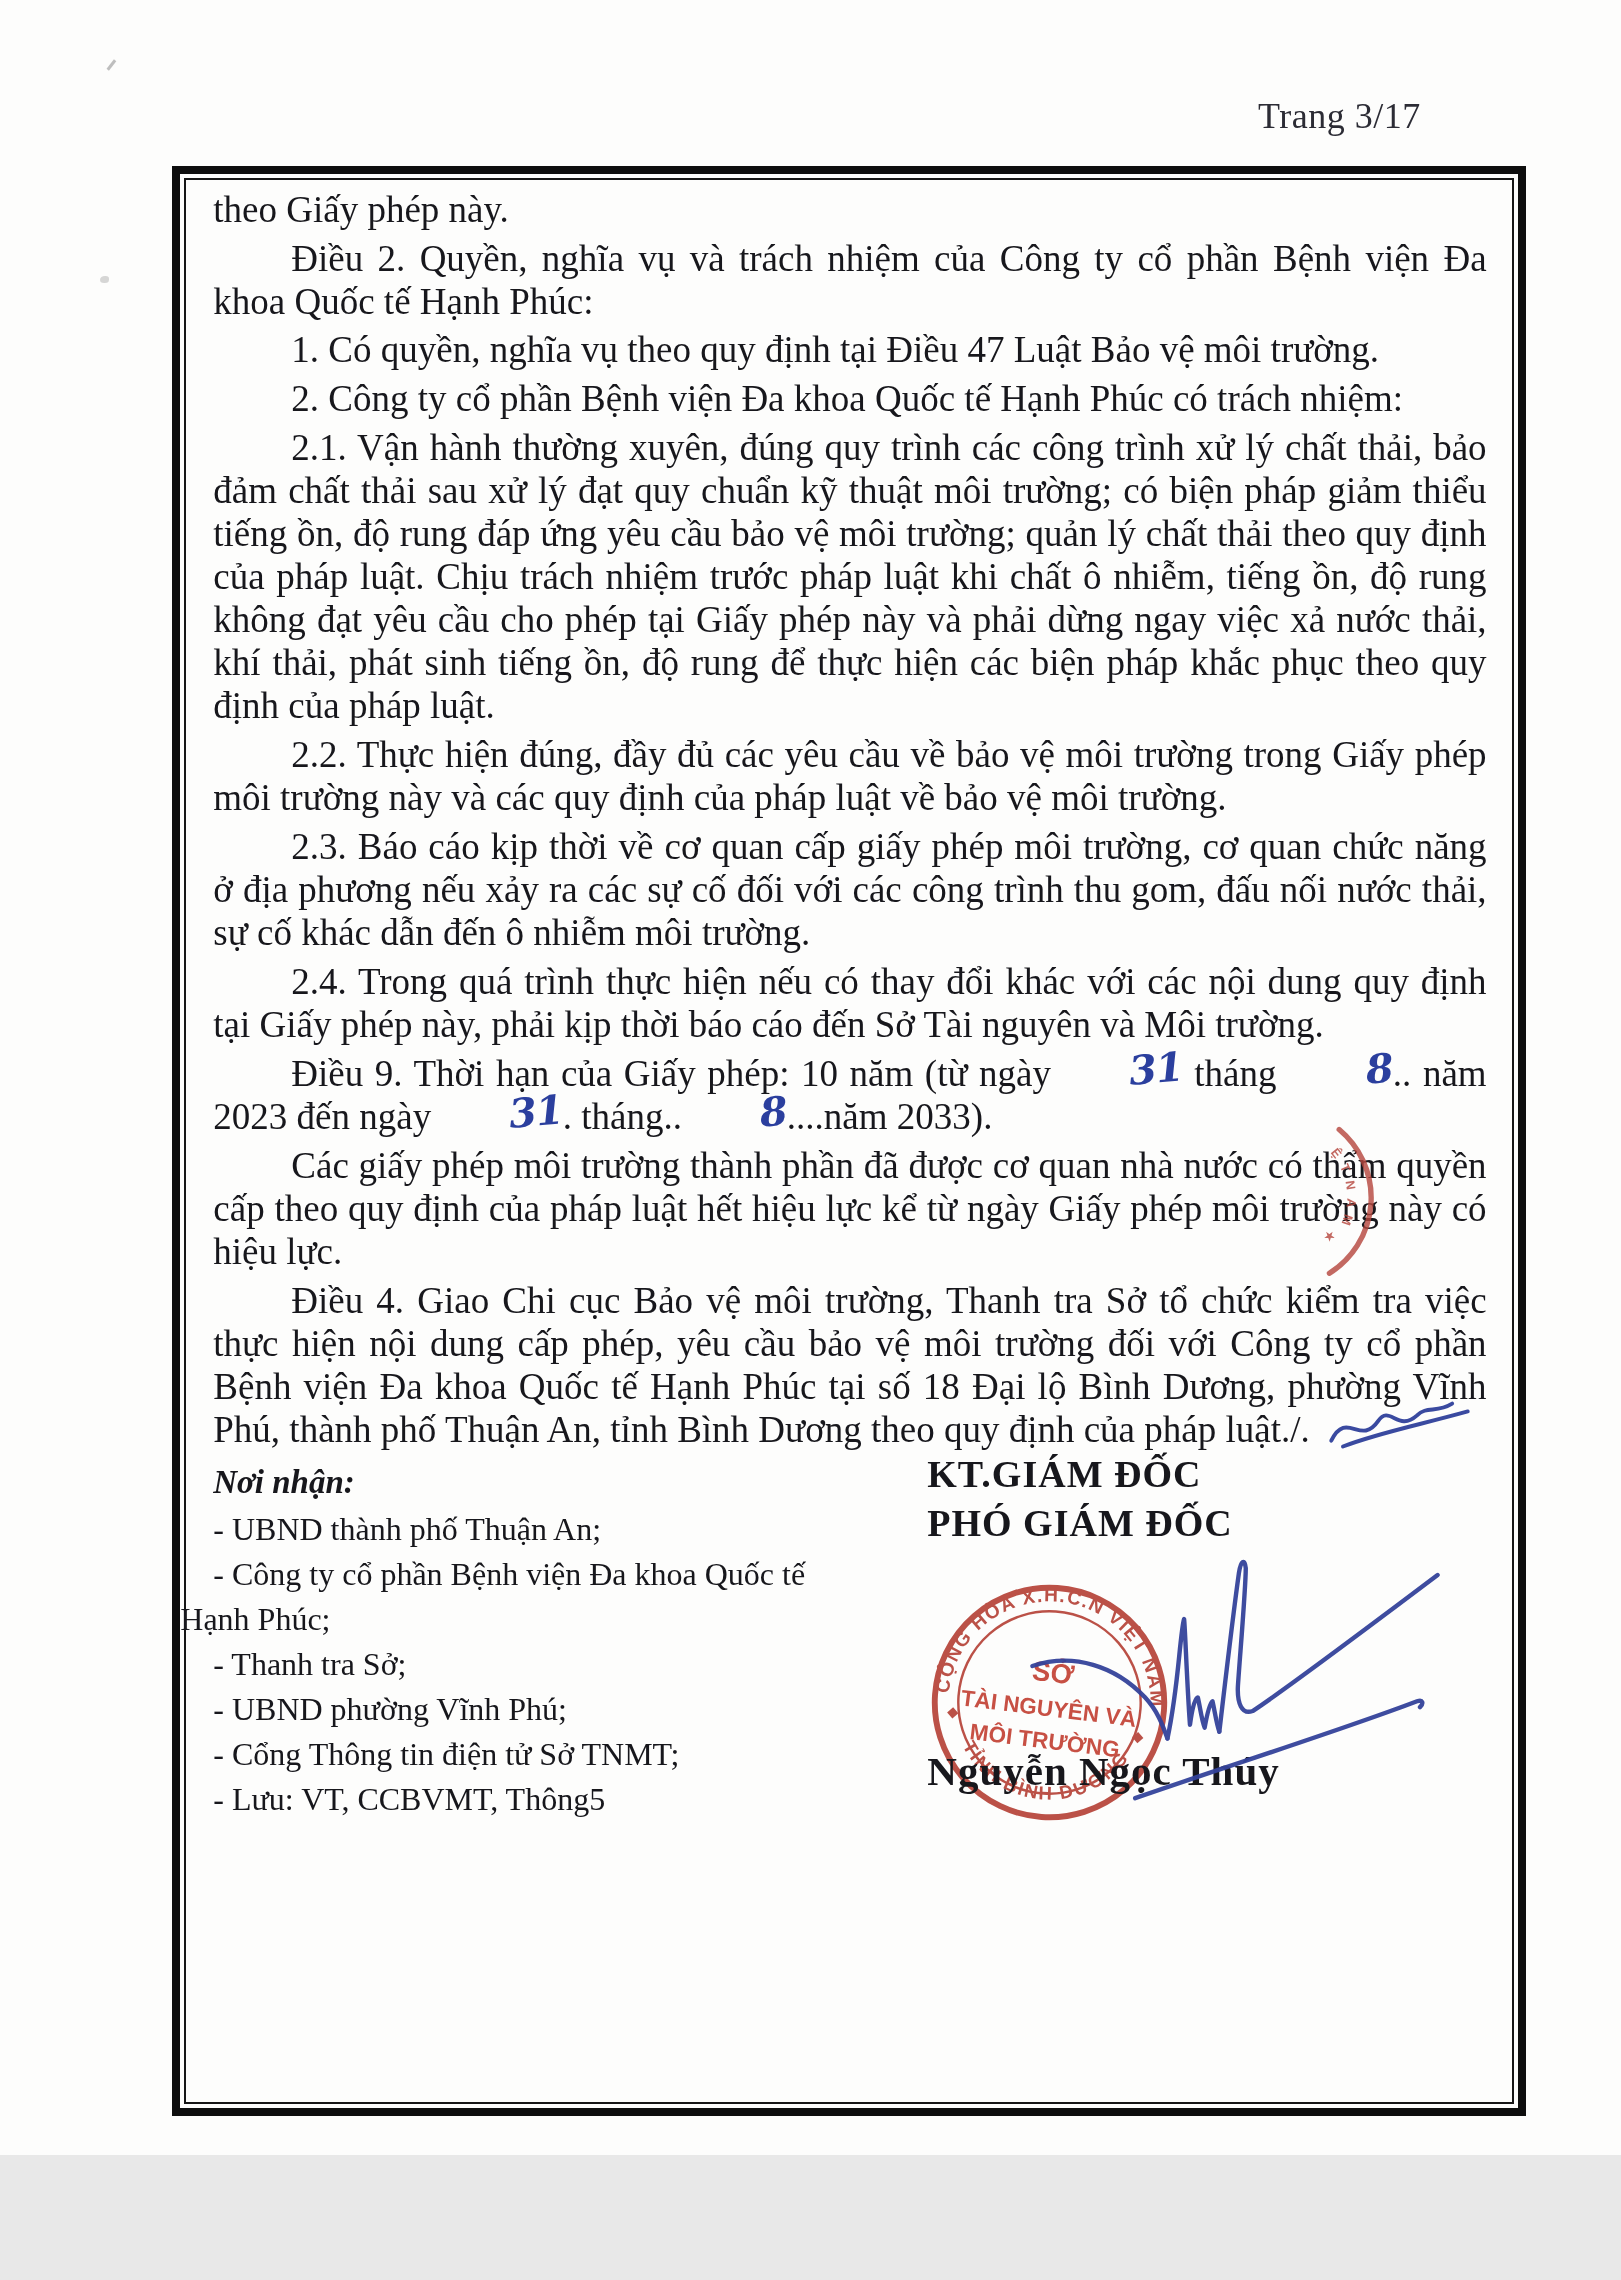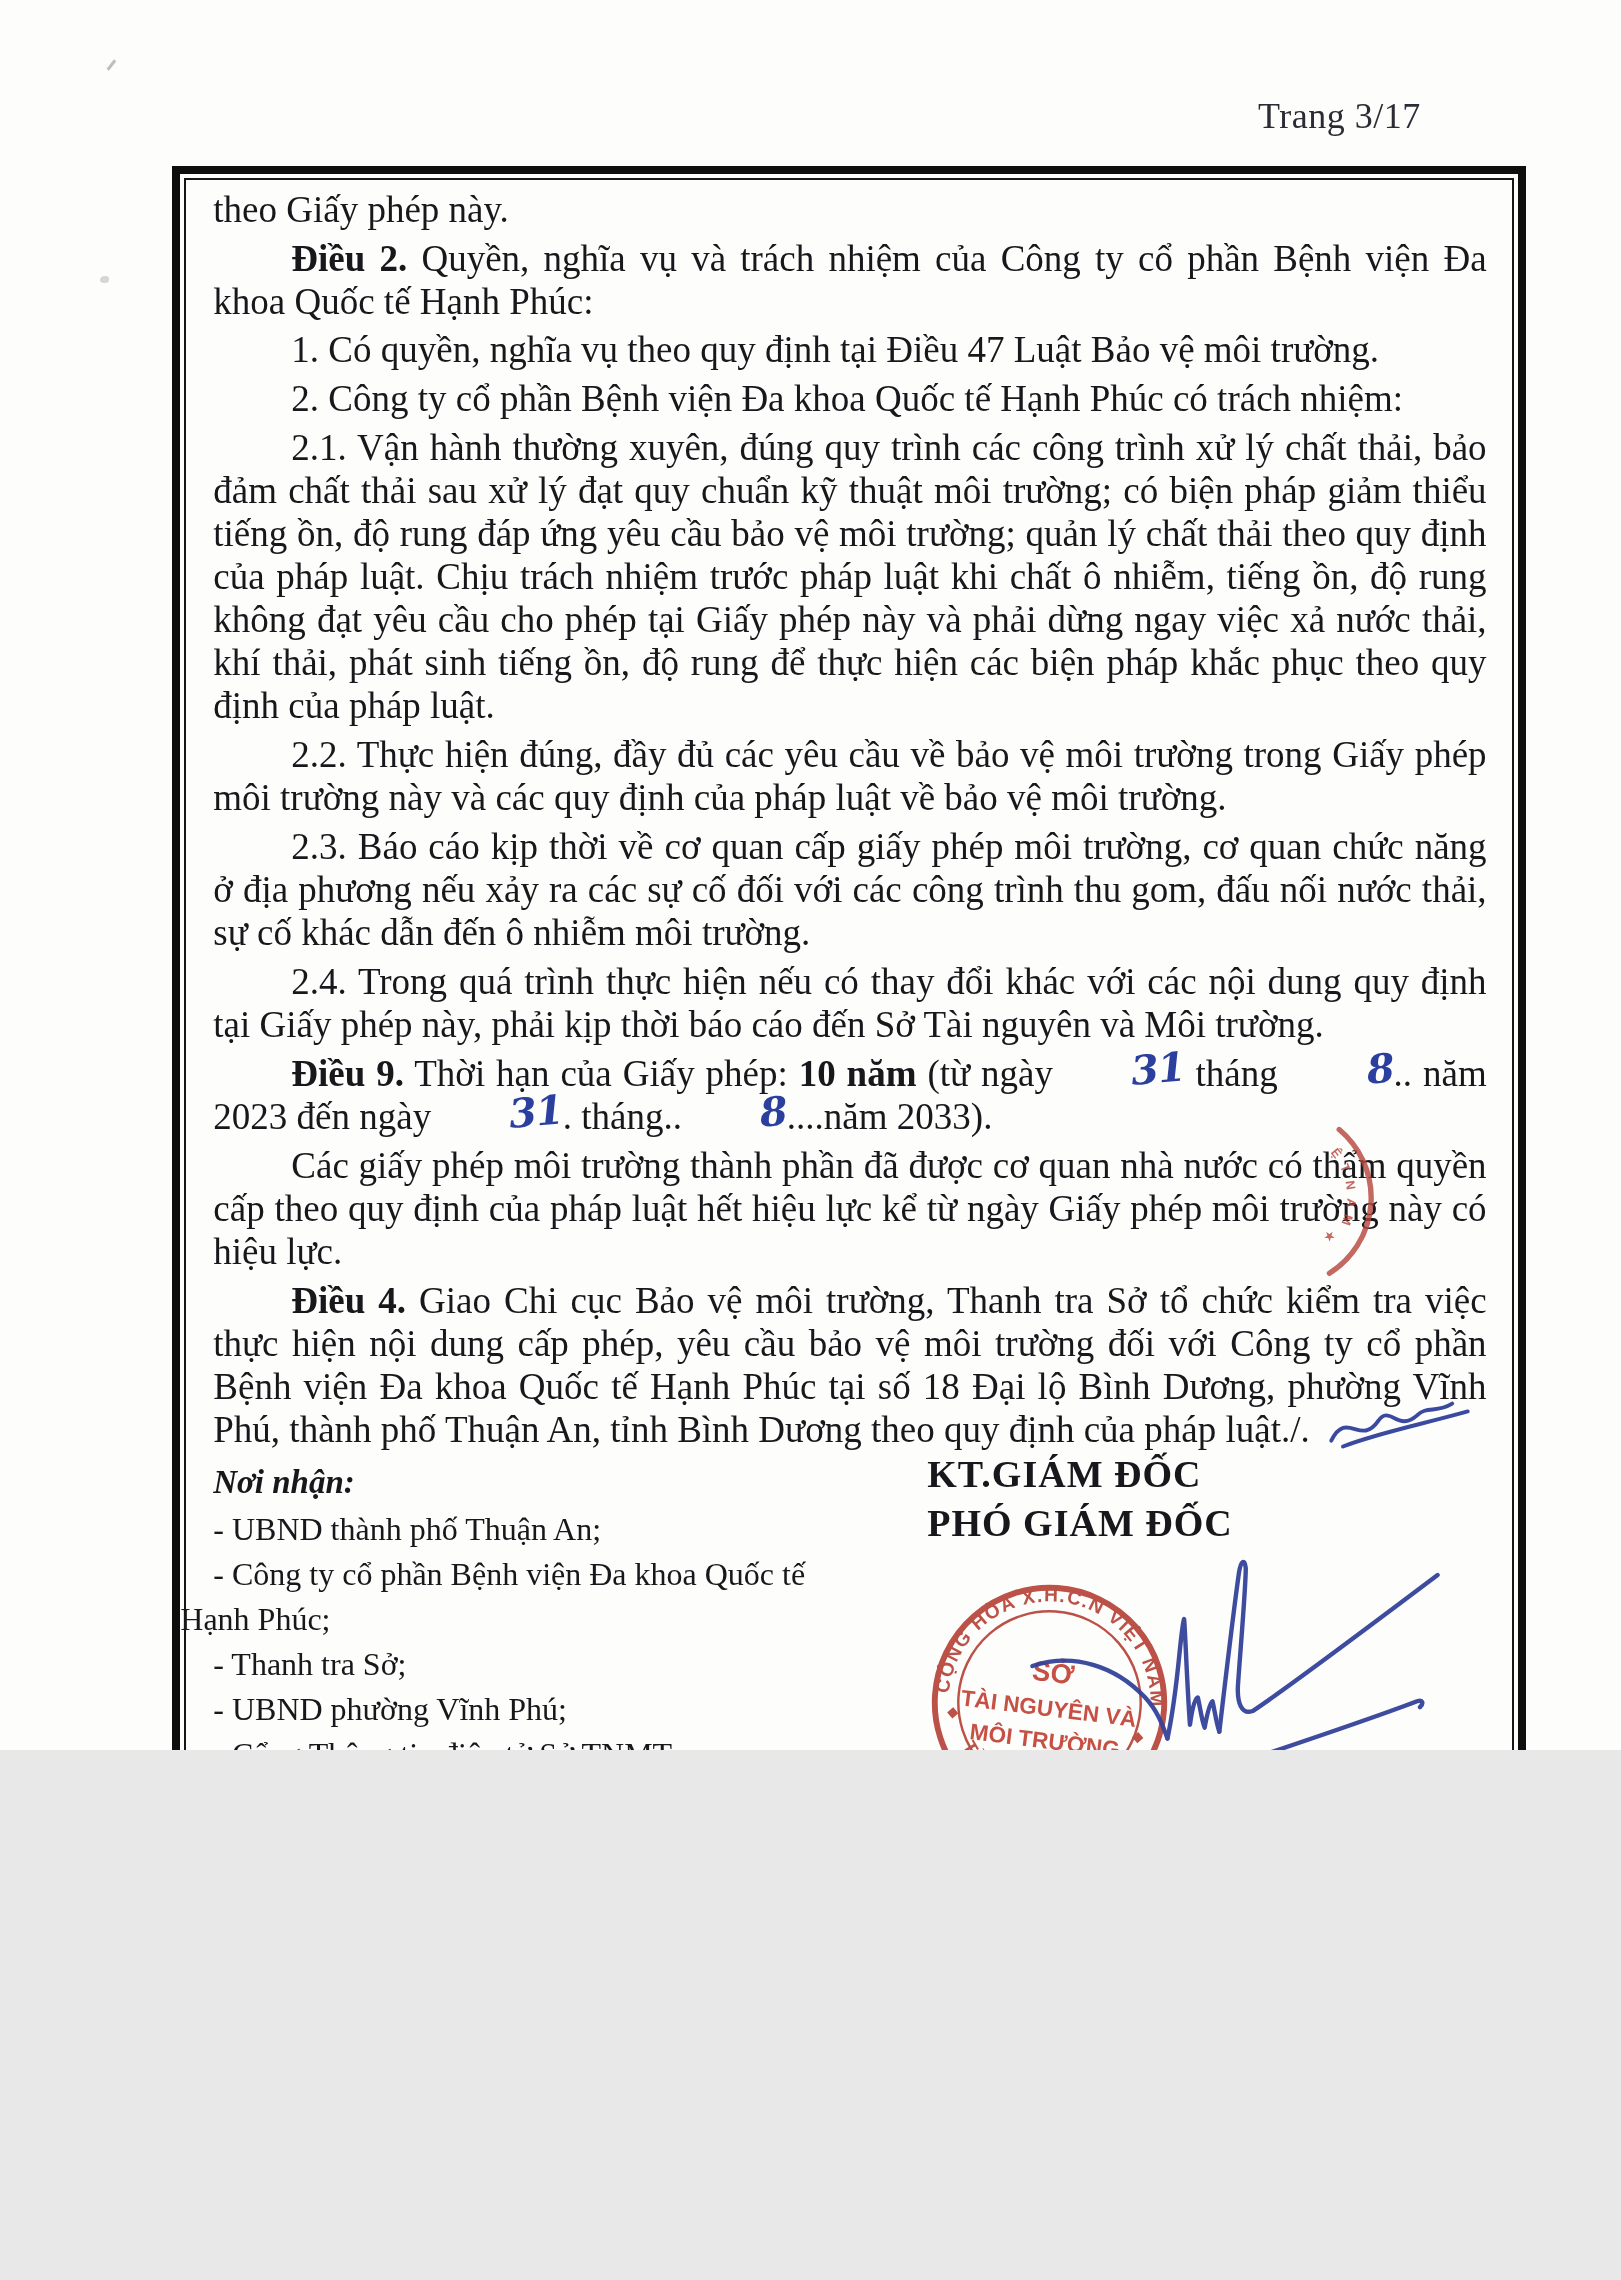--- a/index.html
+++ b/index.html
@@ -1,17 +1,17 @@
 <!DOCTYPE html>
 <html><head>
 <meta charset="utf-8">
 <style>
   html,body{margin:0;padding:0;background:#e8e8e8;}
   .page{
-    position:relative;width:1621px;height:1750px;margin:0 auto;
+    position:relative;width:1621px;height:2155px;margin:0 auto;
     background:#fdfdfc;overflow:hidden;
     font-family:"Liberation Serif","DejaVu Serif",serif;
     color:#17171c;
   }
   
   .page-header{
     position:absolute;top:95px;left:1258px;width:255px;
     font-size:36px;color:#2c2c35;letter-spacing:0.5px;
   }
   
@@ -23,21 +23,21 @@
     position:absolute;top:3.9px;left:3.9px;right:3.9px;bottom:3.9px;
     border:2.9px solid #161616;
   }
   .content{
     position:absolute;top:0;left:0;right:0;bottom:0;
     padding:7.8px 25.5px 0 27.4px;
     font-size:37px;line-height:43px;text-align:justify;
   }
   .content p{margin:0 0 5.9px 0;text-indent:78px;}
   .content p.no-indent{text-indent:0;text-align:left;}
-  b{font-weight:bold;}
+  b{font-weight:normal;}
   .hw{
     display:inline-block;color:#2b3f9e;font-style:italic;font-weight:600;
     font-size:40px;line-height:0;transform:rotate(-5deg);
     font-family:"DejaVu Serif",serif;letter-spacing:-1px;
   }
   
   .footer{
     position:absolute;left:27.4px;right:25.5px;top:1266px;height:588px;
     text-indent:0;
   }

